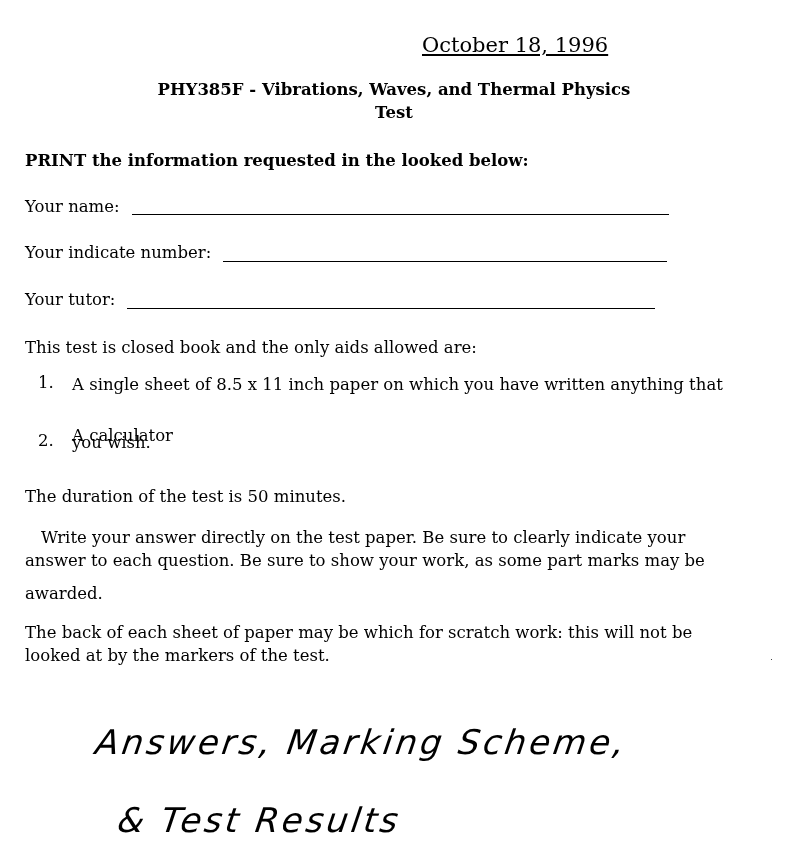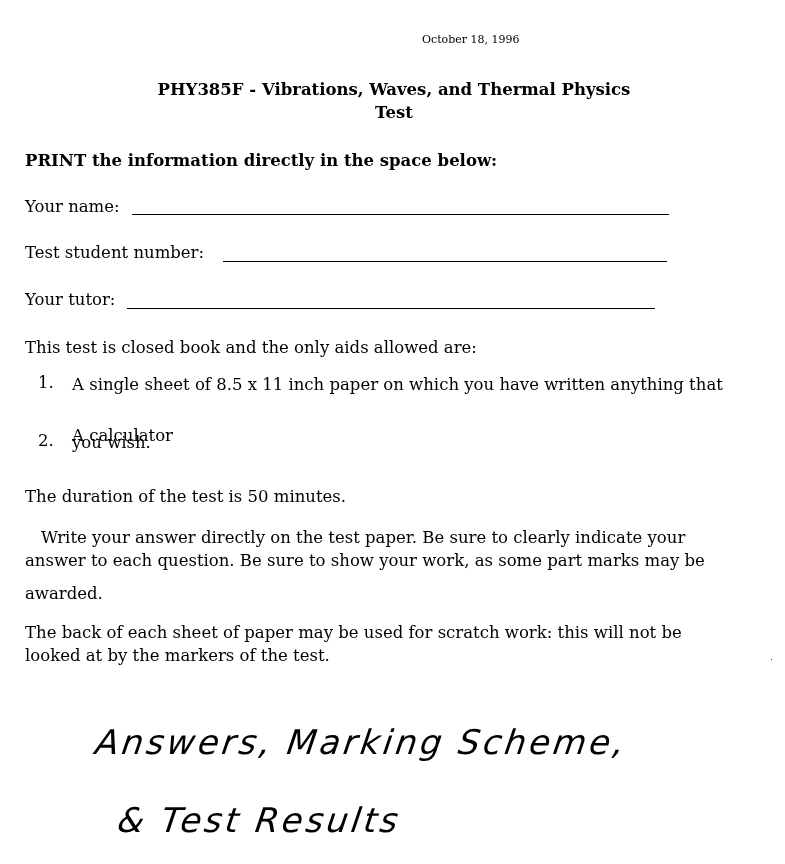--- a/index.html
+++ b/index.html
@@ -2,21 +2,21 @@
 <html><head>
   <meta charset="utf-8">
   <style>
     html, body { margin: 0; padding: 0; background: #ffffff; }
     body {
       width: 785px; height: 864px; position: relative; overflow: hidden;
       font-family: "DejaVu Serif", "Liberation Serif", serif;
       color: #000; font-size: 16.5px;
     }
     .abs { position: absolute; white-space: nowrap; }
-    .date { left: 422px; top: 33px; font-size: 11px; }
+    .date { left: 422px; top: 33px; font-size: 21px; text-decoration: underline; }
     .title { left: 0; width: 788px; text-align: center; top: 80px; font-weight: bold; font-size: 16.5px; }
     .subtitle { left: 0; width: 788px; text-align: center; top: 103px; font-weight: bold; font-size: 16.5px; }
     .print { left: 25px; top: 151px; font-weight: bold; font-size: 16.5px; }
     .field { left: 25px; }
     .field-line { position: absolute; height: 0; border-bottom: 1px solid #000; }
     .p { left: 25px; line-height: 22px; text-align: right; }
     .list-num { left: 38px; }
     .list-text { left: 72px; line-height: 23px; }
     .hand {
       font-family: "DejaVu Sans", sans-serif; font-style: italic;
@@ -26,47 +26,47 @@
   </style>
 </head>
 <body>
 
 <div>
 
   <div class="abs date">October 18, 1996</div>
   <div class="abs title">PHY385F - Vibrations, Waves, and Thermal Physics</div>
   <div class="abs subtitle">Test</div>
 
-  <div class="abs print">PRINT the information directly in the space below:</div>
+  <div class="abs print">PRINT the information requested in the looked below:</div>
 
   <div class="abs field" style="top:197px;">Your name:</div>
   <div class="field-line" style="left:132px; top:214px; width:537px;"></div>
 
-  <div class="abs field" style="top:243px;">Test student number:</div>
+  <div class="abs field" style="top:243px;">Your indicate number:</div>
   <div class="field-line" style="left:223px; top:261px; width:444px;"></div>
 
   <div class="abs field" style="top:290px;">Your tutor:</div>
   <div class="field-line" style="left:127px; top:308px; width:528px;"></div>
 
   <div class="abs p" style="top:337px;">This test is closed book and the only aids allowed are:</div>
 
   <div class="abs list-num" style="top:373px;">1.</div>
   <div class="abs list-text" style="top:373px;text-align:right;">A single sheet of 8.5 x 11 inch paper on which you have written anything that</div>
   <div class="abs list-text" style="top:396px;margin-top:35px;">you wish.</div>
 
   <div class="abs list-num" style="top:431px;">2.</div>
   <div class="abs list-text" style="top:424px;">A calculator</div>
 
   <div class="abs p" style="top:486px;">The duration of the test is 50 minutes.</div>
 
   <div class="abs p" style="top:527px;margin-left:16px;">Write your answer directly on the test paper.  Be sure to clearly indicate your</div>
   <div class="abs p" style="top:550px;">answer to each question.  Be sure to show your work, as some part marks may be</div>
   <div class="abs p" style="top:583px;">awarded.</div>
 
-  <div class="abs p" style="top:622px;">The back of each sheet of paper may be used for scratch work: this will not be</div>
+  <div class="abs p" style="top:622px;">The back of each sheet of paper may be which for scratch work: this will not be</div>
   <div class="abs p" style="top:645px;">looked at by the markers of the test.</div>
 
   <div class="abs dot"></div>
 
   <div class="abs hand" style="left:96px; top:722px;">Answers, Marking Scheme,</div>
   <div class="abs hand" style="left:118px; top:800px;">&amp; Test Results</div>
 
 </div>
 
 </body></html>

